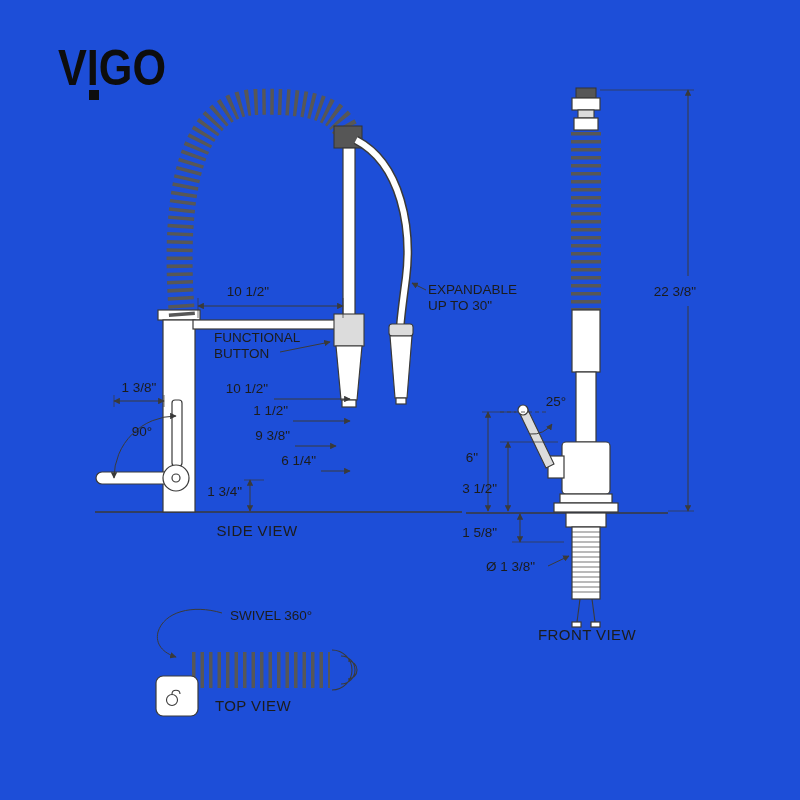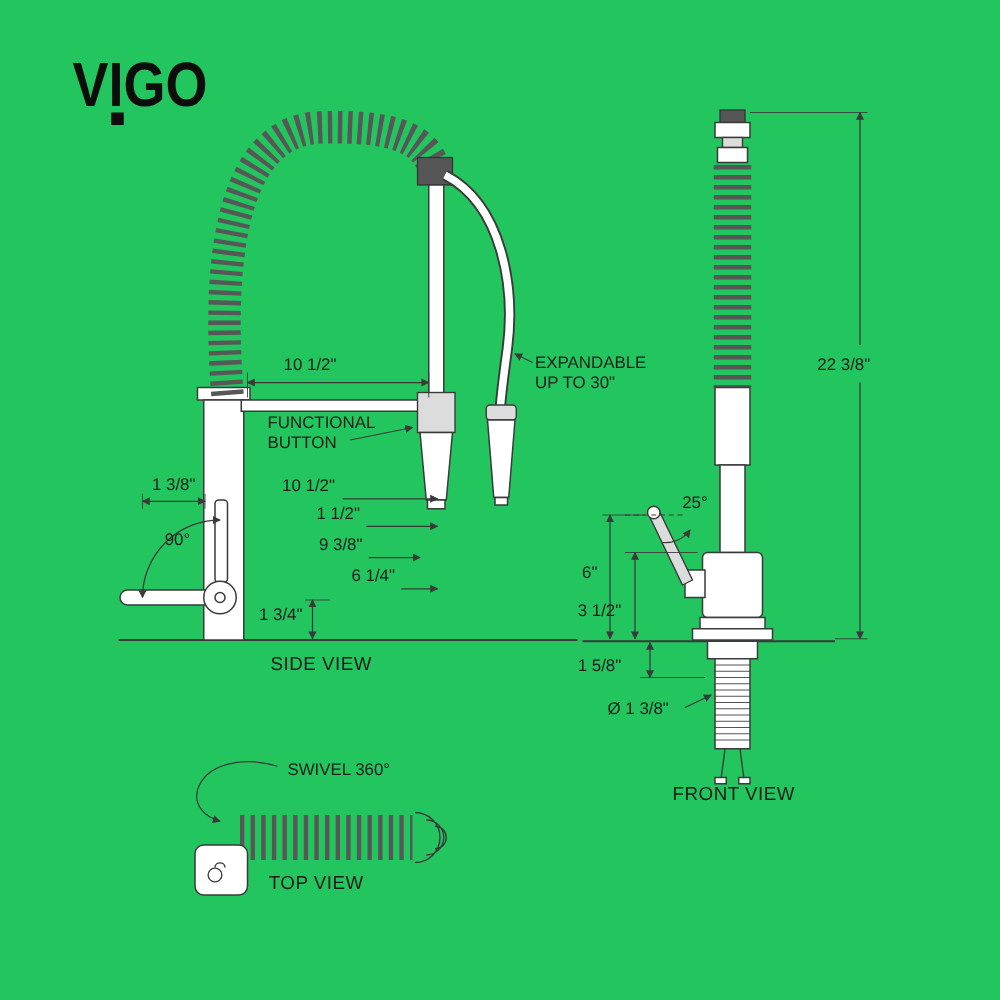--- a/index.html
+++ b/index.html
@@ -1,16 +1,16 @@
 <!DOCTYPE html>
 <html><head>
 <meta charset="utf-8">
 <style>
   html,body{margin:0;padding:0;background:#fff;}
-  .page{position:relative;width:800px;height:800px;background:#22c55e;overflow:hidden;}
+  .page{position:relative;width:800px;height:800px;background:#1d4ed8;overflow:hidden;}
   svg text{font-family:"Liberation Sans",sans-serif;fill:#1c1c1c;}
   .dim-text{font-size:13.5px;}
   .view-label{font-size:15px;letter-spacing:.4px;}
   .logo-text{font-weight:bold;fill:#0d0d0d;}
   .ln{stroke:#3a3a3a;stroke-width:1.1;fill:none;}
   .thick{stroke:#3a3a3a;stroke-width:1.7;fill:none;}
   .part{stroke:#3a3a3a;stroke-width:1.2;fill:#fff;}
   .part-dark{stroke:#333;stroke-width:1;fill:#565656;}
   .part-mid{stroke:#3a3a3a;stroke-width:1.1;fill:#dcdcdc;}
   .coil{stroke:#575757;fill:none;}

